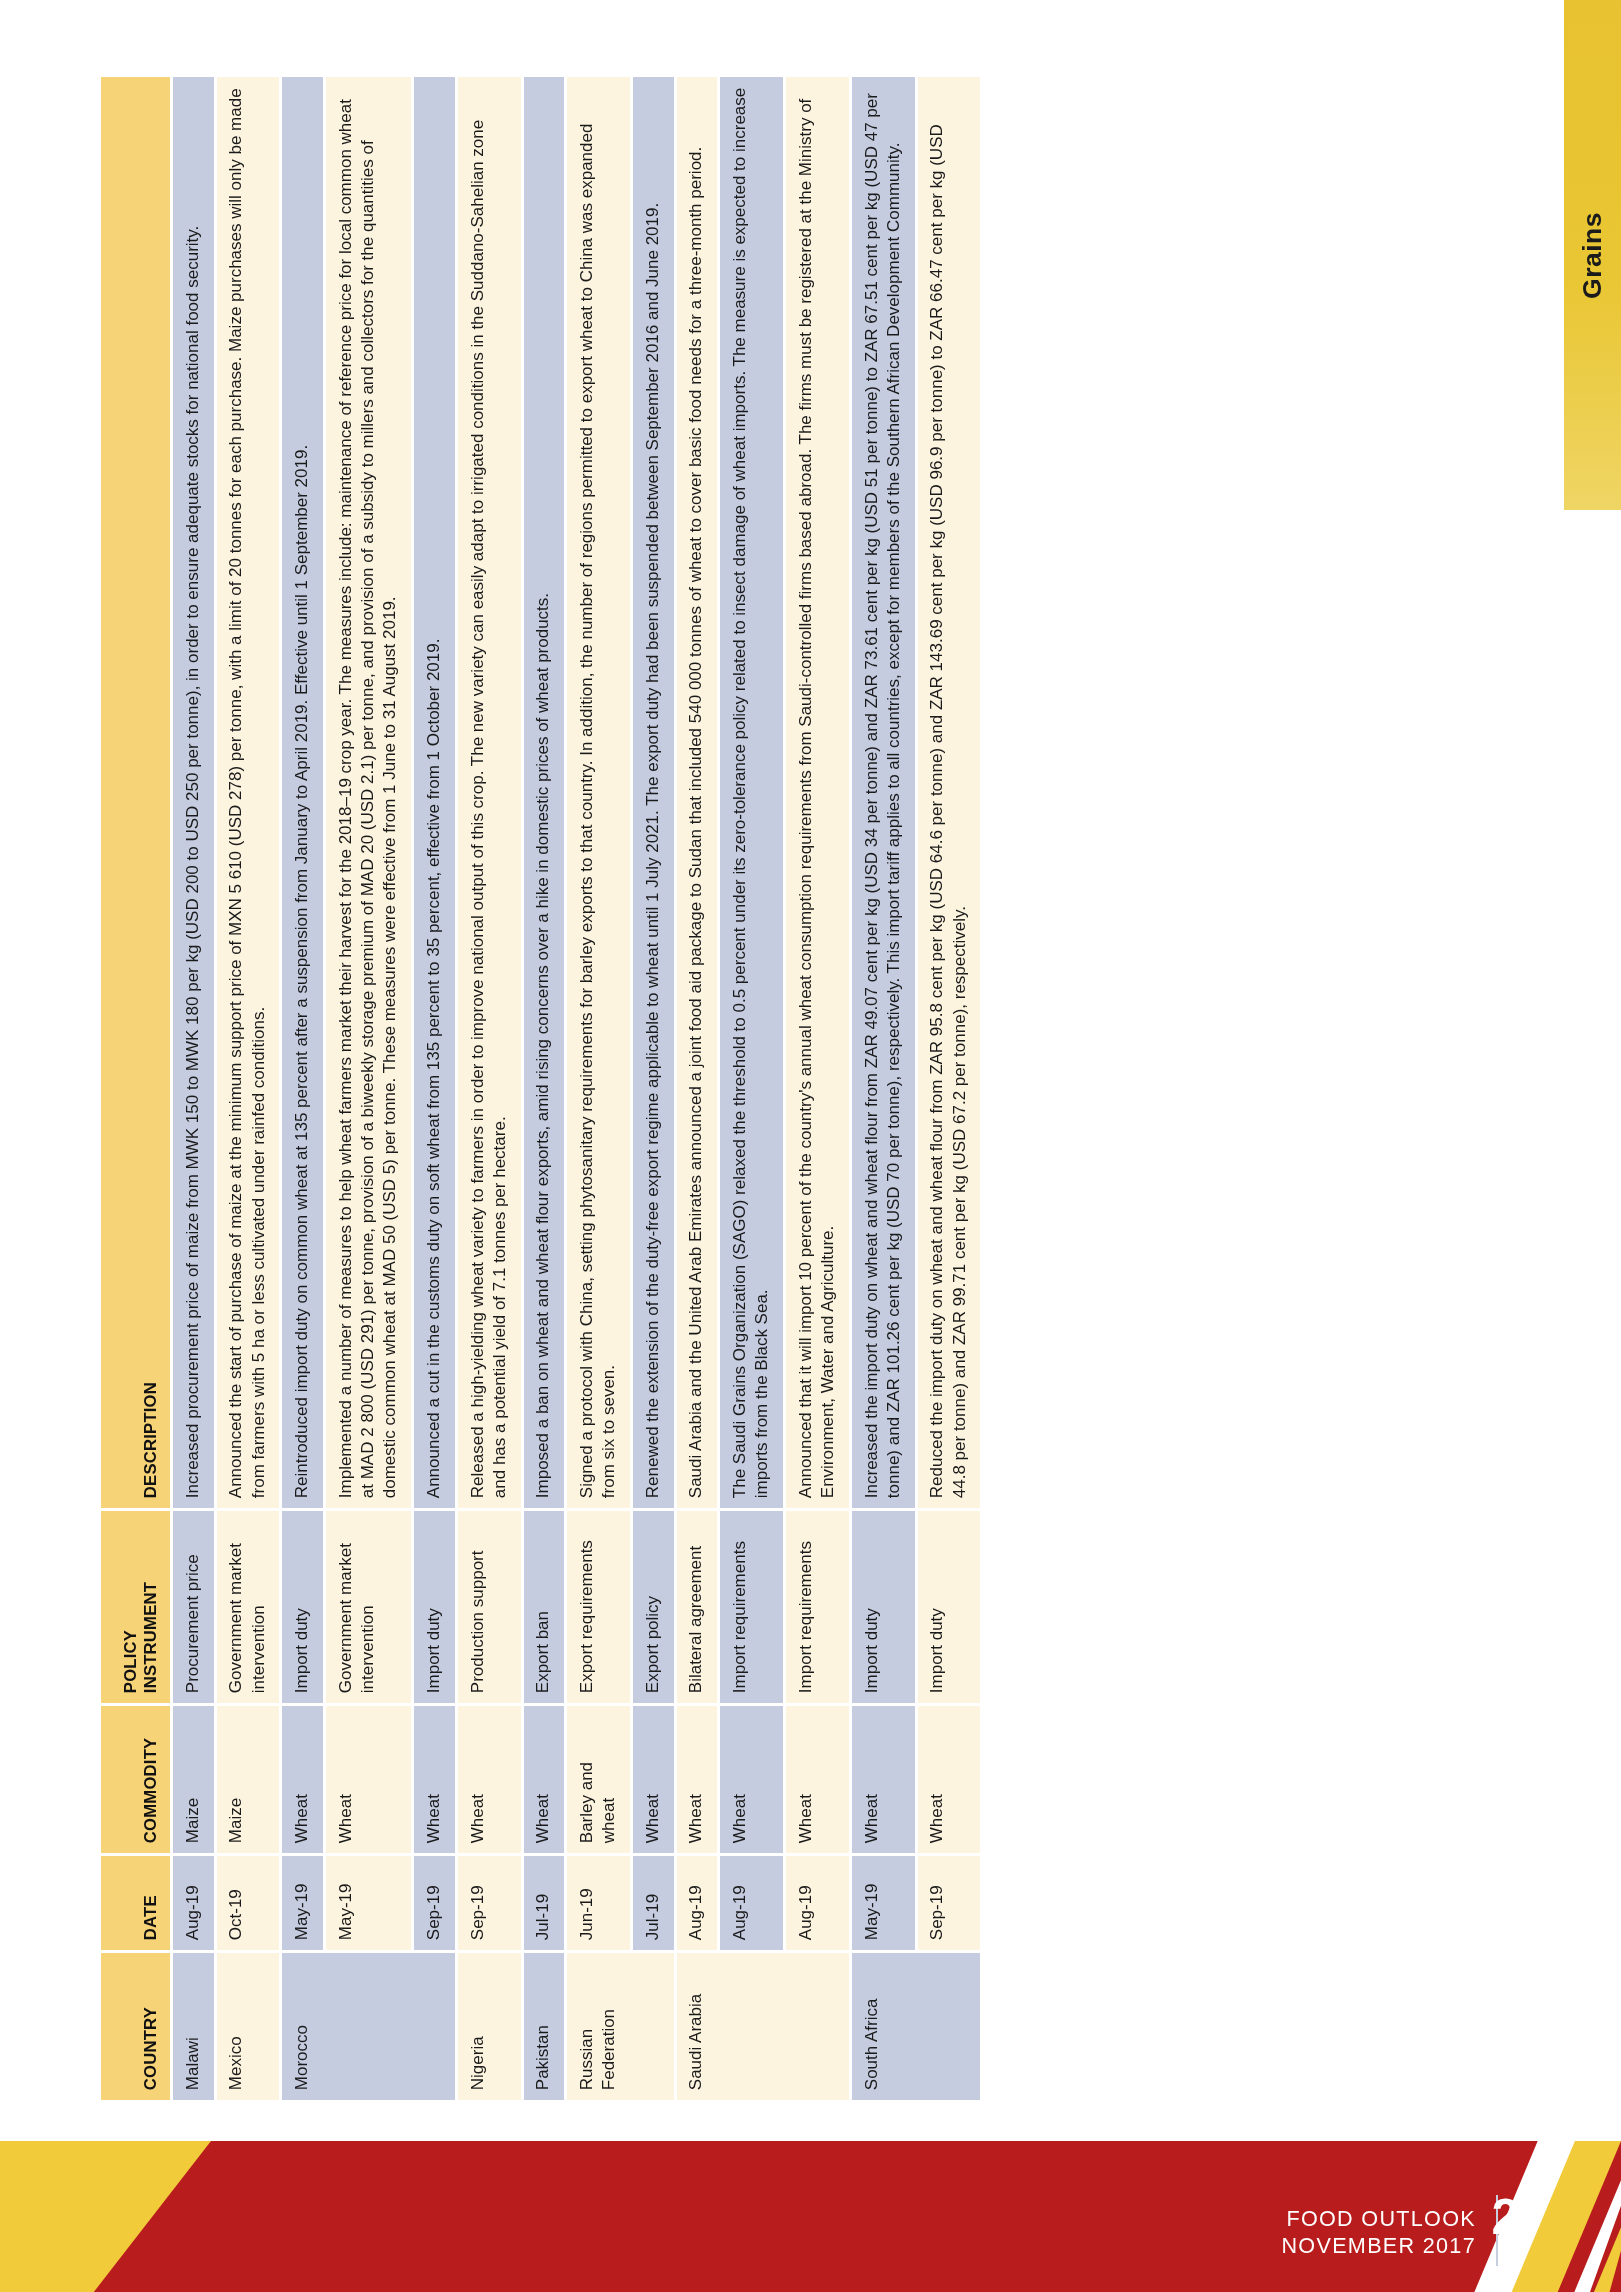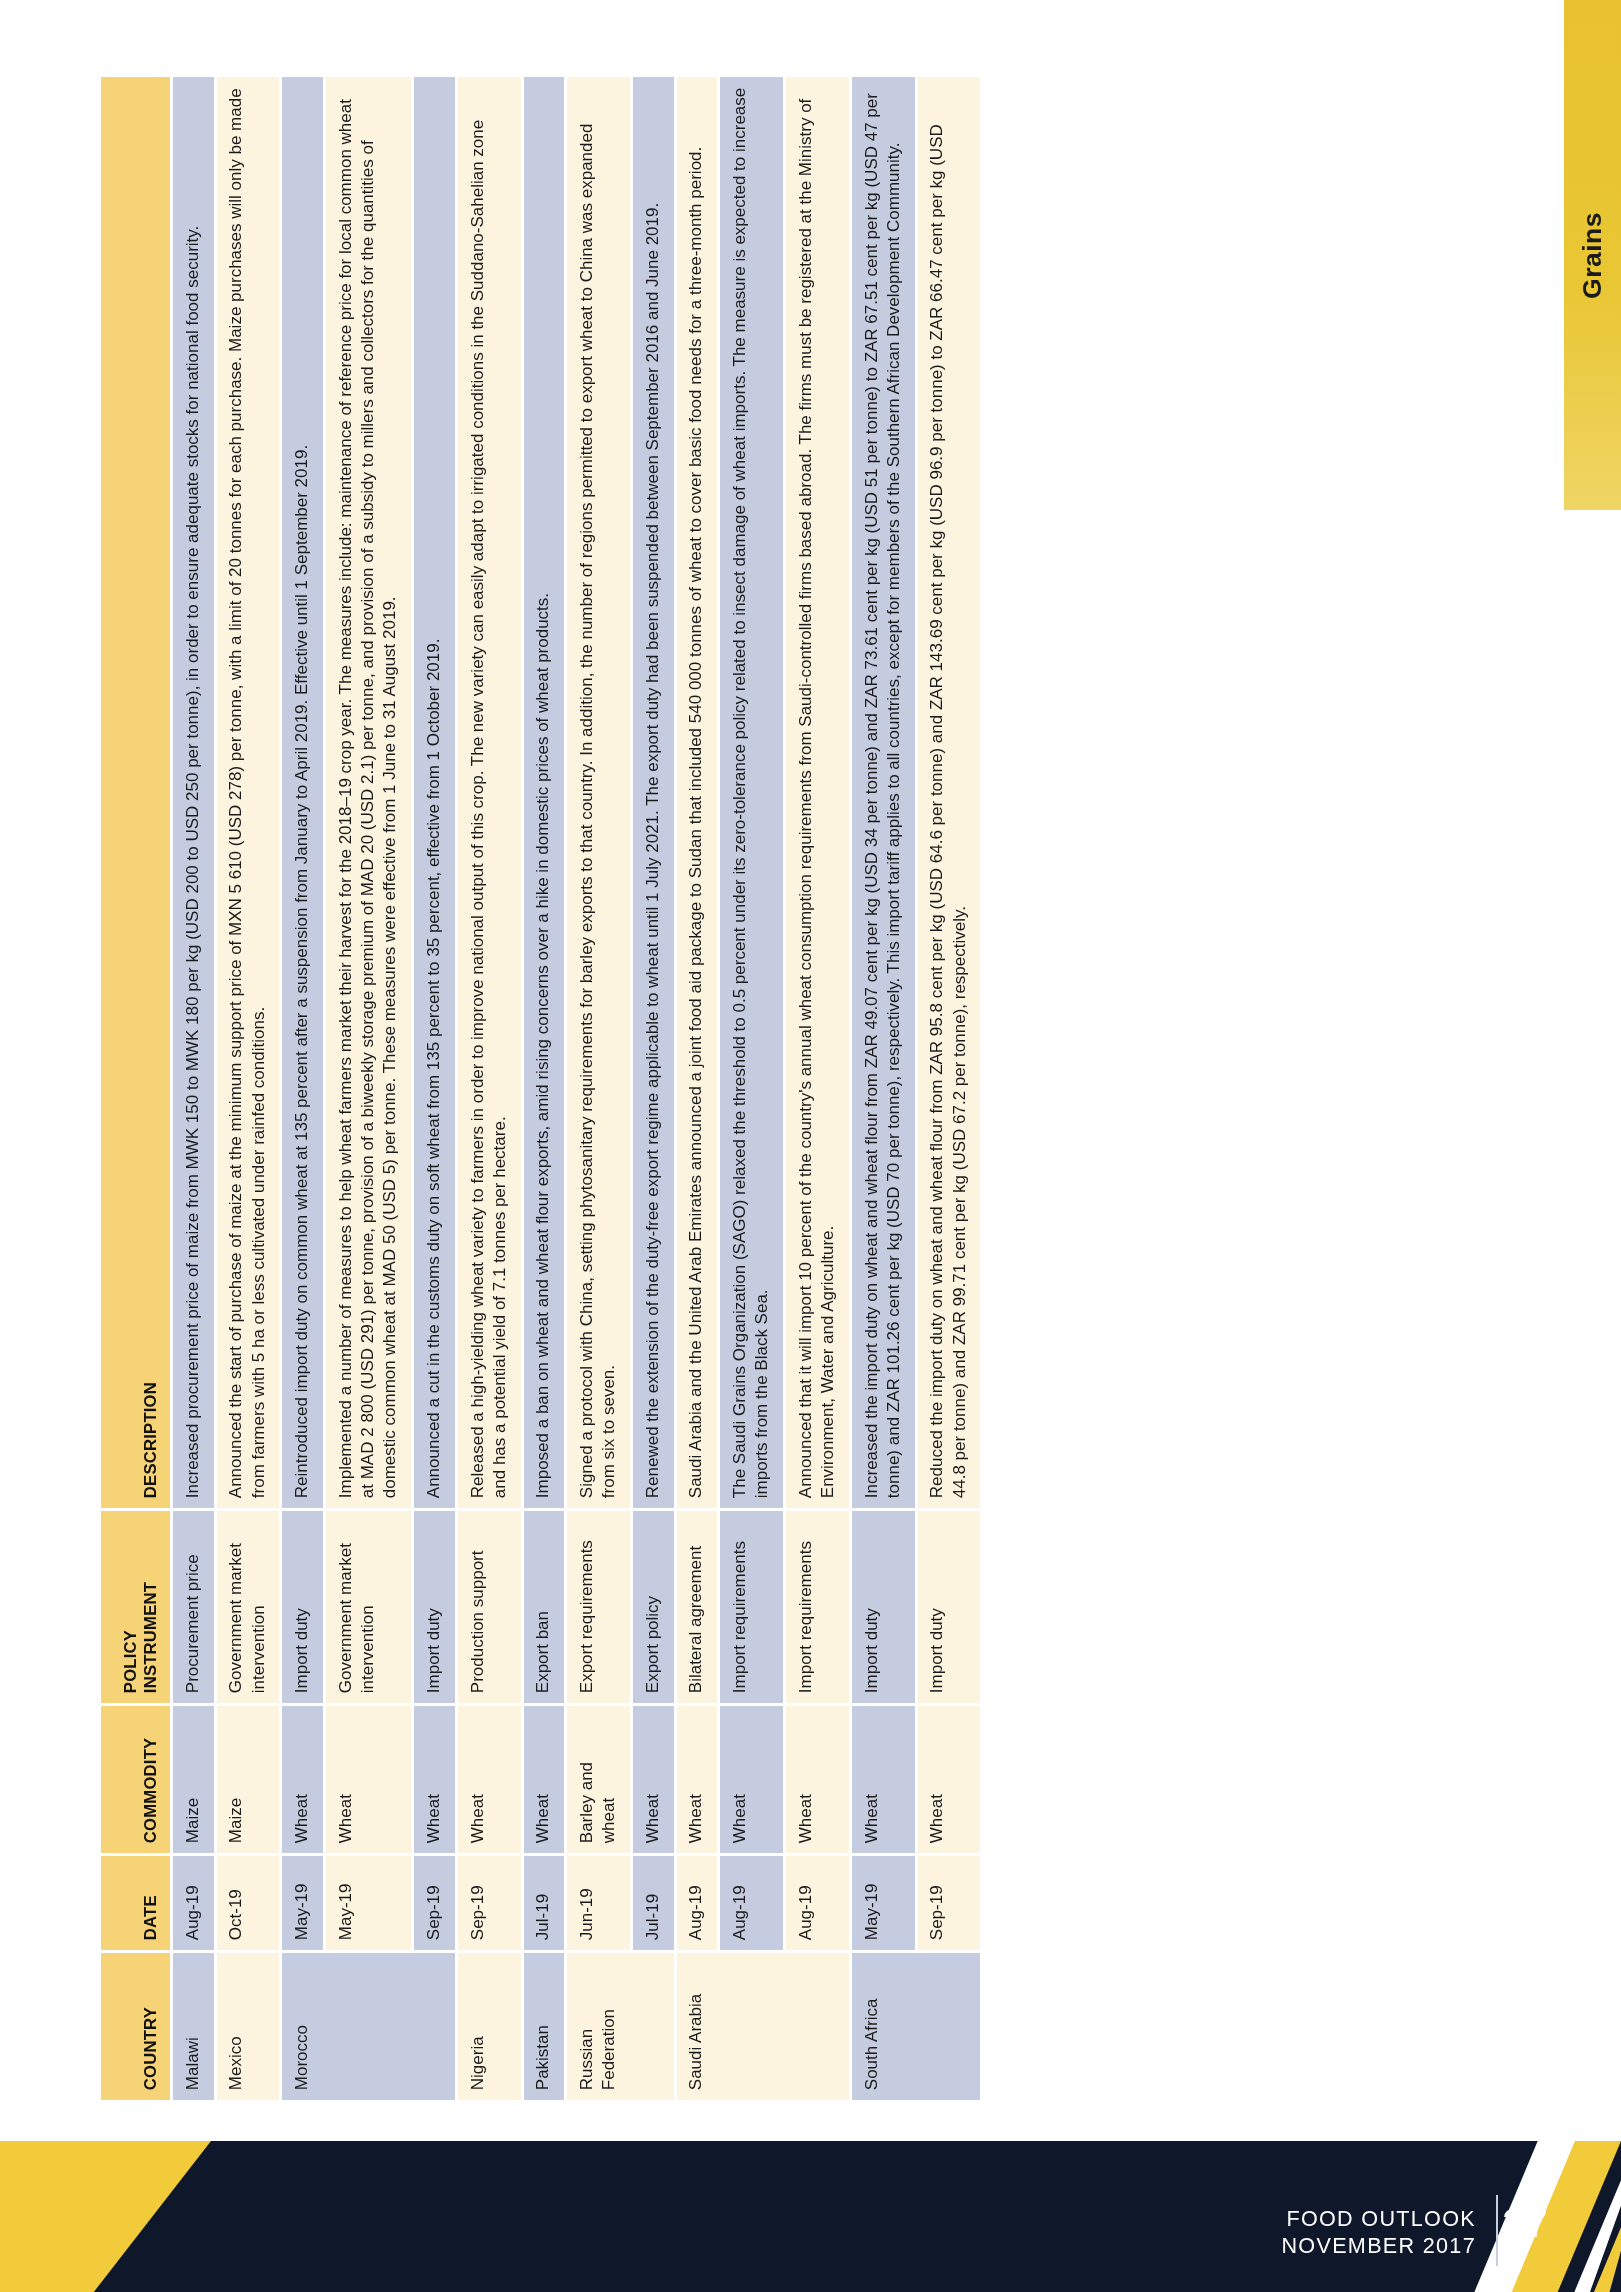--- a/index.html
+++ b/index.html
@@ -79,21 +79,21 @@
 
   col.col-country{ width:147px; }
   col.col-date{ width:94px; }
   col.col-commodity{ width:147px; }
   col.col-instrument{ width:192px; }
   col.col-desc{ width:1431px; }
 
   
   #footer-band{
     position:absolute; left:0; bottom:0; width:1621px; height:152px;
-    background:#0f172a;
+    background:#b91c1c;
   }
   #footer-yellow-wedge{
     position:absolute; left:0; bottom:0; width:294px; height:152px;
     background:#f2cb3b;
     clip-path: polygon(0 0, 211px 0, 93px 152px, 0 152px);
   }
   #footer-right-stripes{
     position:absolute; right:0; bottom:0; width:294px; height:152px;
     overflow:hidden;
   }
@@ -101,21 +101,21 @@
     position:absolute; right:145px; bottom:33px;
     text-align:right; color:#ffffff;
     font-size:21.6px; line-height:1.28; letter-spacing:1.3px;
   }
   #footer-divider{
     position:absolute; right:123px; bottom:27.4px;
     width:2px; height:71px; background:#c7cede;
   }
   #page-number{
     position:absolute; right:73px; bottom:47px;
-    color:#ffffff; font-size:40px; font-weight:bold; letter-spacing:0.5px;
+    color:#ffffff; font-size:50px; font-weight:bold; letter-spacing:0.5px;
   }
 </style>
 </head>
 <body>
 
 <div id="deco-top-right">
   <svg width="157" height="510" viewBox="0 0 160 520">
     <rect x="102" y="0" width="58" height="520" fill="#e8c230"></rect>
     <rect x="102" y="0" width="58" height="520" fill="url(#g1)"></rect>
     <defs>

